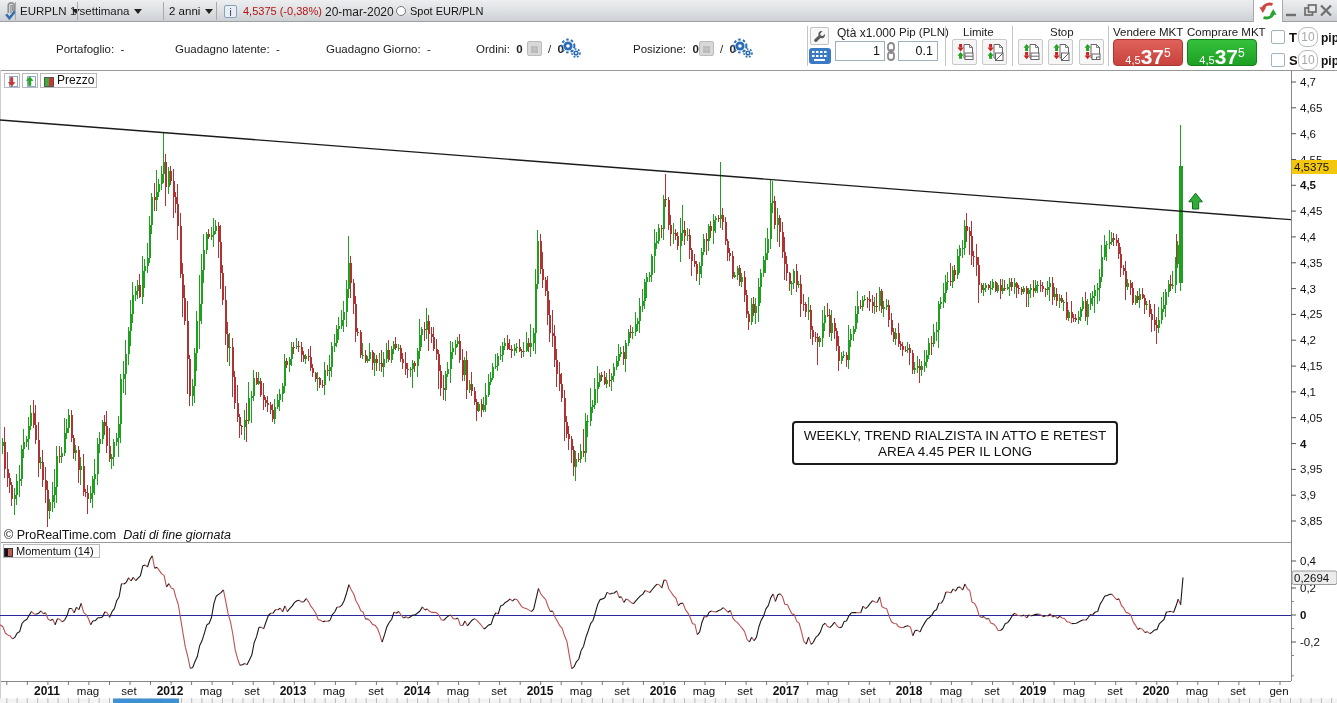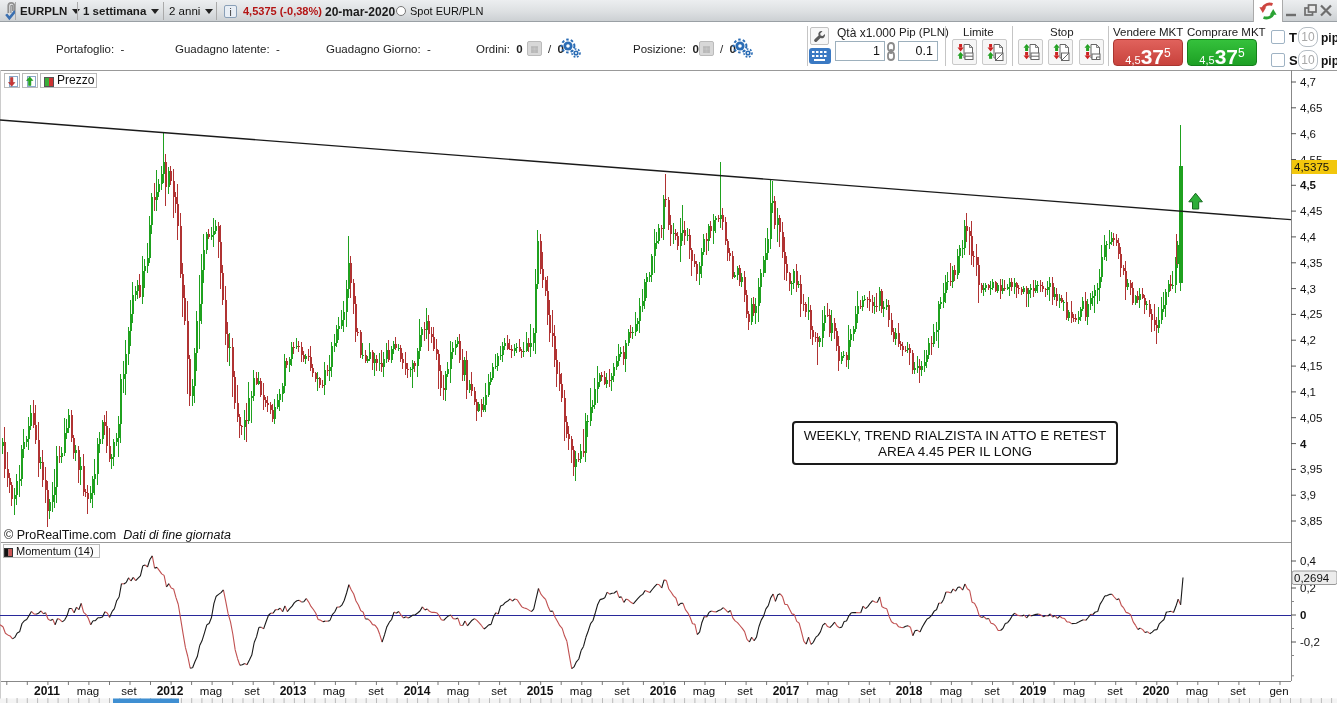--- a/index.html
+++ b/index.html
@@ -1,20 +1,20 @@
 <!DOCTYPE html>
 <html><head><meta charset="utf-8"><style>
 *{margin:0;padding:0;box-sizing:border-box}
 html,body{width:1337px;height:703px;overflow:hidden;background:#fff;
 font-family:"Liberation Sans",sans-serif;font-size:12px;color:#111;position:relative}
 .abs{position:absolute}
 .titlebar{position:absolute;left:0;top:0;width:1337px;height:22px;
 background:linear-gradient(#eceef0,#dde0e2 55%,#ccd0d3);border-bottom:1px solid #9aa0a5}
 .tsep{position:absolute;top:2px;height:18px;width:1px;background:#aaa}
-.tb{font-weight:bold;font-size:11.5px;color:#1a1a1a}
+.tb{font-weight:normal;font-size:11.5px;color:#1a1a1a}
 .caret{display:inline-block;width:0;height:0;border-left:4px solid transparent;border-right:4px solid transparent;border-top:5px solid #222;vertical-align:middle;margin-left:5px}
 .infobar{position:absolute;left:0;top:22px;width:1337px;height:48px;background:#fff}
 .lbl{color:#222;font-size:11.5px}
 .inp{position:absolute;border:1px solid #9db0bd;background:#fff;font-size:12.5px;text-align:right;padding-right:4px;color:#111}
 .vline{position:absolute;width:1px;background:#c5c5c5}
 .obtn{position:absolute;width:25px;height:26px;border:1px solid #c9c9c9;border-radius:2px;background:#f6f6f6}
 .mktlbl{position:absolute;font-size:11.5px;color:#1a1a1a;width:70px;white-space:nowrap}
 .mkt{position:absolute;width:70px;height:27px;border-radius:4px;color:#fff;text-align:center;line-height:27px;white-space:nowrap}
 .sell{background:linear-gradient(#e0625c,#c8423c);border:1px solid #a93631}
 .buy{background:linear-gradient(#35c13c,#1da024);border:1px solid #15801b}
@@ -27,21 +27,21 @@
 
 <div class="titlebar">
  <svg class="abs" style="left:2px;top:1px" width="20" height="20" viewBox="0 0 20 20">
   <path d="M6.3 12V4.8a3 3 0 0 1 6 0V12" fill="none" stroke="#909090" stroke-width="1.8"></path>
   <path d="M8.9 12V5.2a.9.9 0 0 1 1.8 0V10" fill="none" stroke="#909090" stroke-width="1.3"></path>
   <path d="M4.2 13.2l3.2 4 5.8-7" fill="none" stroke="#3a6fb0" stroke-width="2.6"></path>
  </svg>
  <div class="tsep" style="left:15px"></div>
  <span class="abs tb" style="left:20px;top:5px">EURPLN<span class="caret"></span></span>
  <div class="tsep" style="left:77px"></div>
- <span class="abs tb" style="left:83px;top:5px">1 settimana<span class="caret"></span></span>
+ <span class="abs tb" style="left:70px;top:5px">1 settimana<span class="caret"></span></span>
  <div class="tsep" style="left:163px"></div>
  <span class="abs" style="left:169px;top:5px;font-size:11.5px">2 anni<span class="caret"></span></span>
  <div class="tsep" style="left:216px"></div>
  <span class="abs" style="left:224px;top:5px;width:13px;height:13px;border:1px solid #8aa0b8;background:#e8eef5;color:#333;font-size:10px;text-align:center;line-height:13px;border-radius:2px">i</span>
  <span class="abs tb" style="left:243px;top:5px;color:#b31414;font-size:11px">4,5375 (-0,38%)</span>
  <span class="abs tb" style="left:325px;top:5px;font-size:12px">20-mar-2020</span>
  <span class="abs" style="left:396px;top:6px;width:10px;height:10px;border:1px solid #777;border-radius:50%;background:#fdfdfd"></span>
  <span class="abs" style="left:410px;top:5px;font-size:11px">Spot EUR/PLN</span>
  <div class="abs" style="left:1253px;top:0;width:30px;height:22px;background:#fff;border-left:1px solid #aaa;border-right:1px solid #aaa"></div>
  <svg class="abs" style="left:1257px;top:1px" width="22" height="20" viewBox="0 0 22 20">

